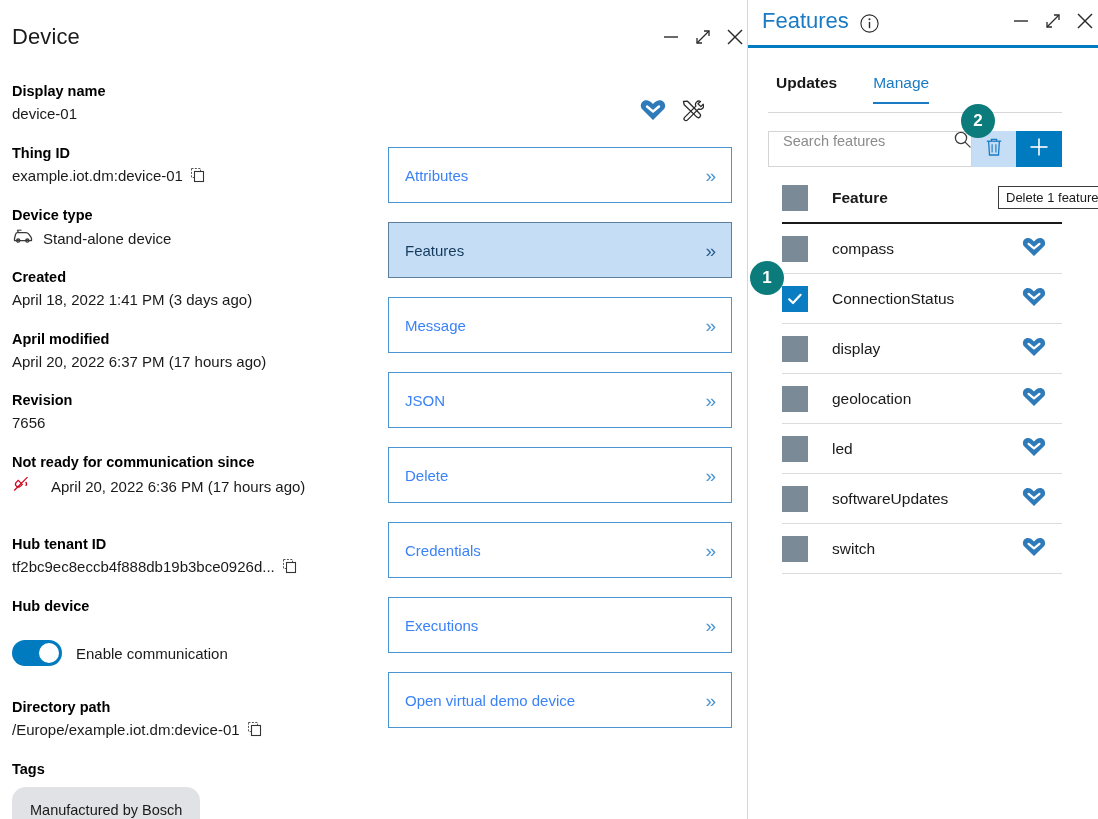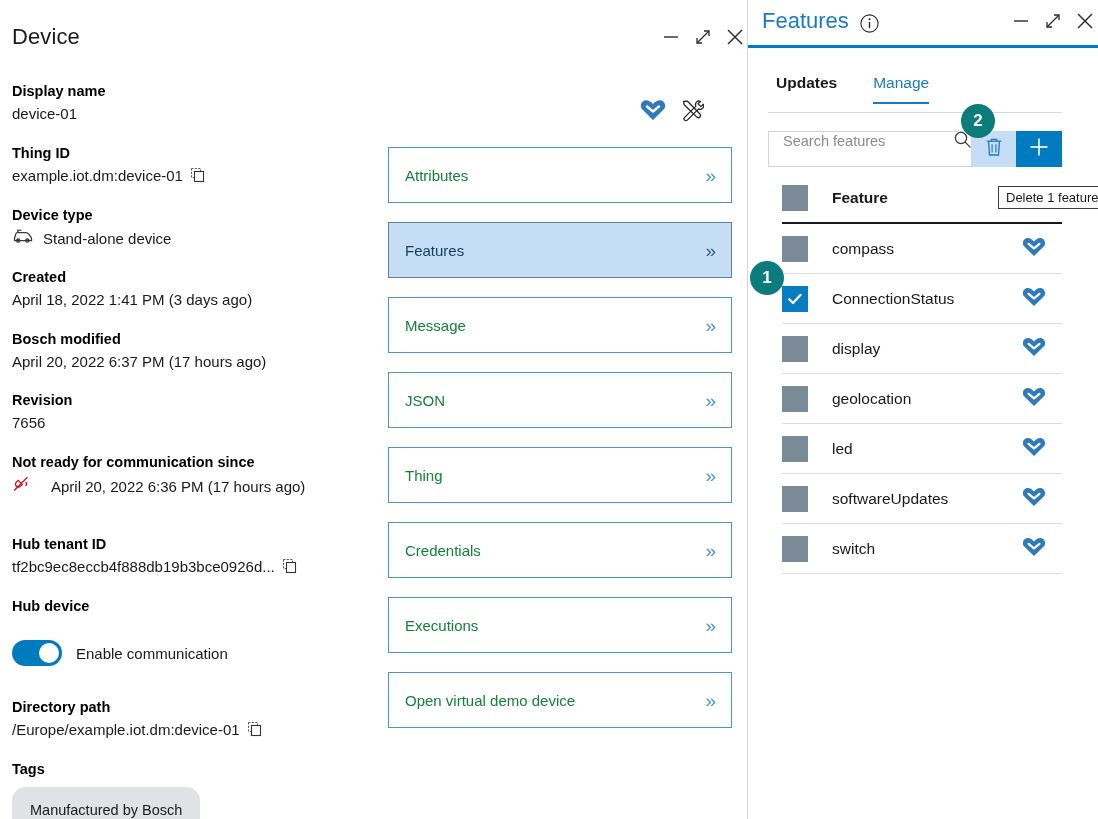--- a/index.html
+++ b/index.html
@@ -51,21 +51,21 @@
   }
 
   
   #nav-col { position: absolute; left: 388px; top: 131px; width: 344px; }
   .navbtn {
     width: 344px; height: 56px; margin-bottom: 19px;
     border: 1px solid #4a95d1; background: #ffffff;
     display: flex; align-items: center; justify-content: space-between;
     padding: 0 14px 0 16px; cursor: pointer;
   }
-  .navbtn .lbl { font-size: 15px; color: #15803d; }
+  .navbtn .lbl { font-size: 15px; color: #3b82f6; }
   .navbtn .chev { color: #4a95d1; font-size: 19px; line-height: 1; letter-spacing: -3px; padding-right:4px;}
   .navbtn.selected { background: #c5ddf5; border-color: #5e7f9b; }
   .navbtn.selected .lbl { color: #143a5c; }
   .navbtn.selected .chev { color: #2d5f8c; }
 
   #icon-row { position: absolute; left: 640px; top: 82px; display: flex; gap: 14px; align-items: center; }
 
   
   #divider { position: absolute; left: 747px; top: 0; width: 1px; height: 819px; background: #d6d6d6; }
   #features-panel { position: absolute; left: 748px; top: 0; width: 350px; height: 819px; background: #fff; }
@@ -190,21 +190,21 @@
         <span>Stand-alone device</span>
       </div>
     </div>
 
     <div class="field" style="top:252px;">
       <div class="flabel">Created</div>
       <div class="fvalue">April 18, 2022 1:41 PM (3 days ago)</div>
     </div>
 
     <div class="field" style="top:314px;">
-      <div class="flabel">Bosch modified</div>
+      <div class="flabel">April modified</div>
       <div class="fvalue">April 20, 2022 6:37 PM (17 hours ago)</div>
     </div>
 
     <div class="field" style="top:375px;">
       <div class="flabel">Revision</div>
       <div class="fvalue">7656</div>
     </div>
 
     <div class="field" style="top:437px;width:330px;">
       <div class="flabel" style="max-width:250px;">Not ready for communication since</div>
@@ -291,21 +291,21 @@
       </div>
       <div class="navbtn">
         <span class="lbl">Message</span>
         <span class="chev">»</span>
       </div>
       <div class="navbtn">
         <span class="lbl">JSON</span>
         <span class="chev">»</span>
       </div>
       <div class="navbtn">
-        <span class="lbl">Thing</span>
+        <span class="lbl">Delete</span>
         <span class="chev">»</span>
       </div>
       <div class="navbtn">
         <span class="lbl">Credentials</span>
         <span class="chev">»</span>
       </div>
       <div class="navbtn">
         <span class="lbl">Executions</span>
         <span class="chev">»</span>
       </div>

